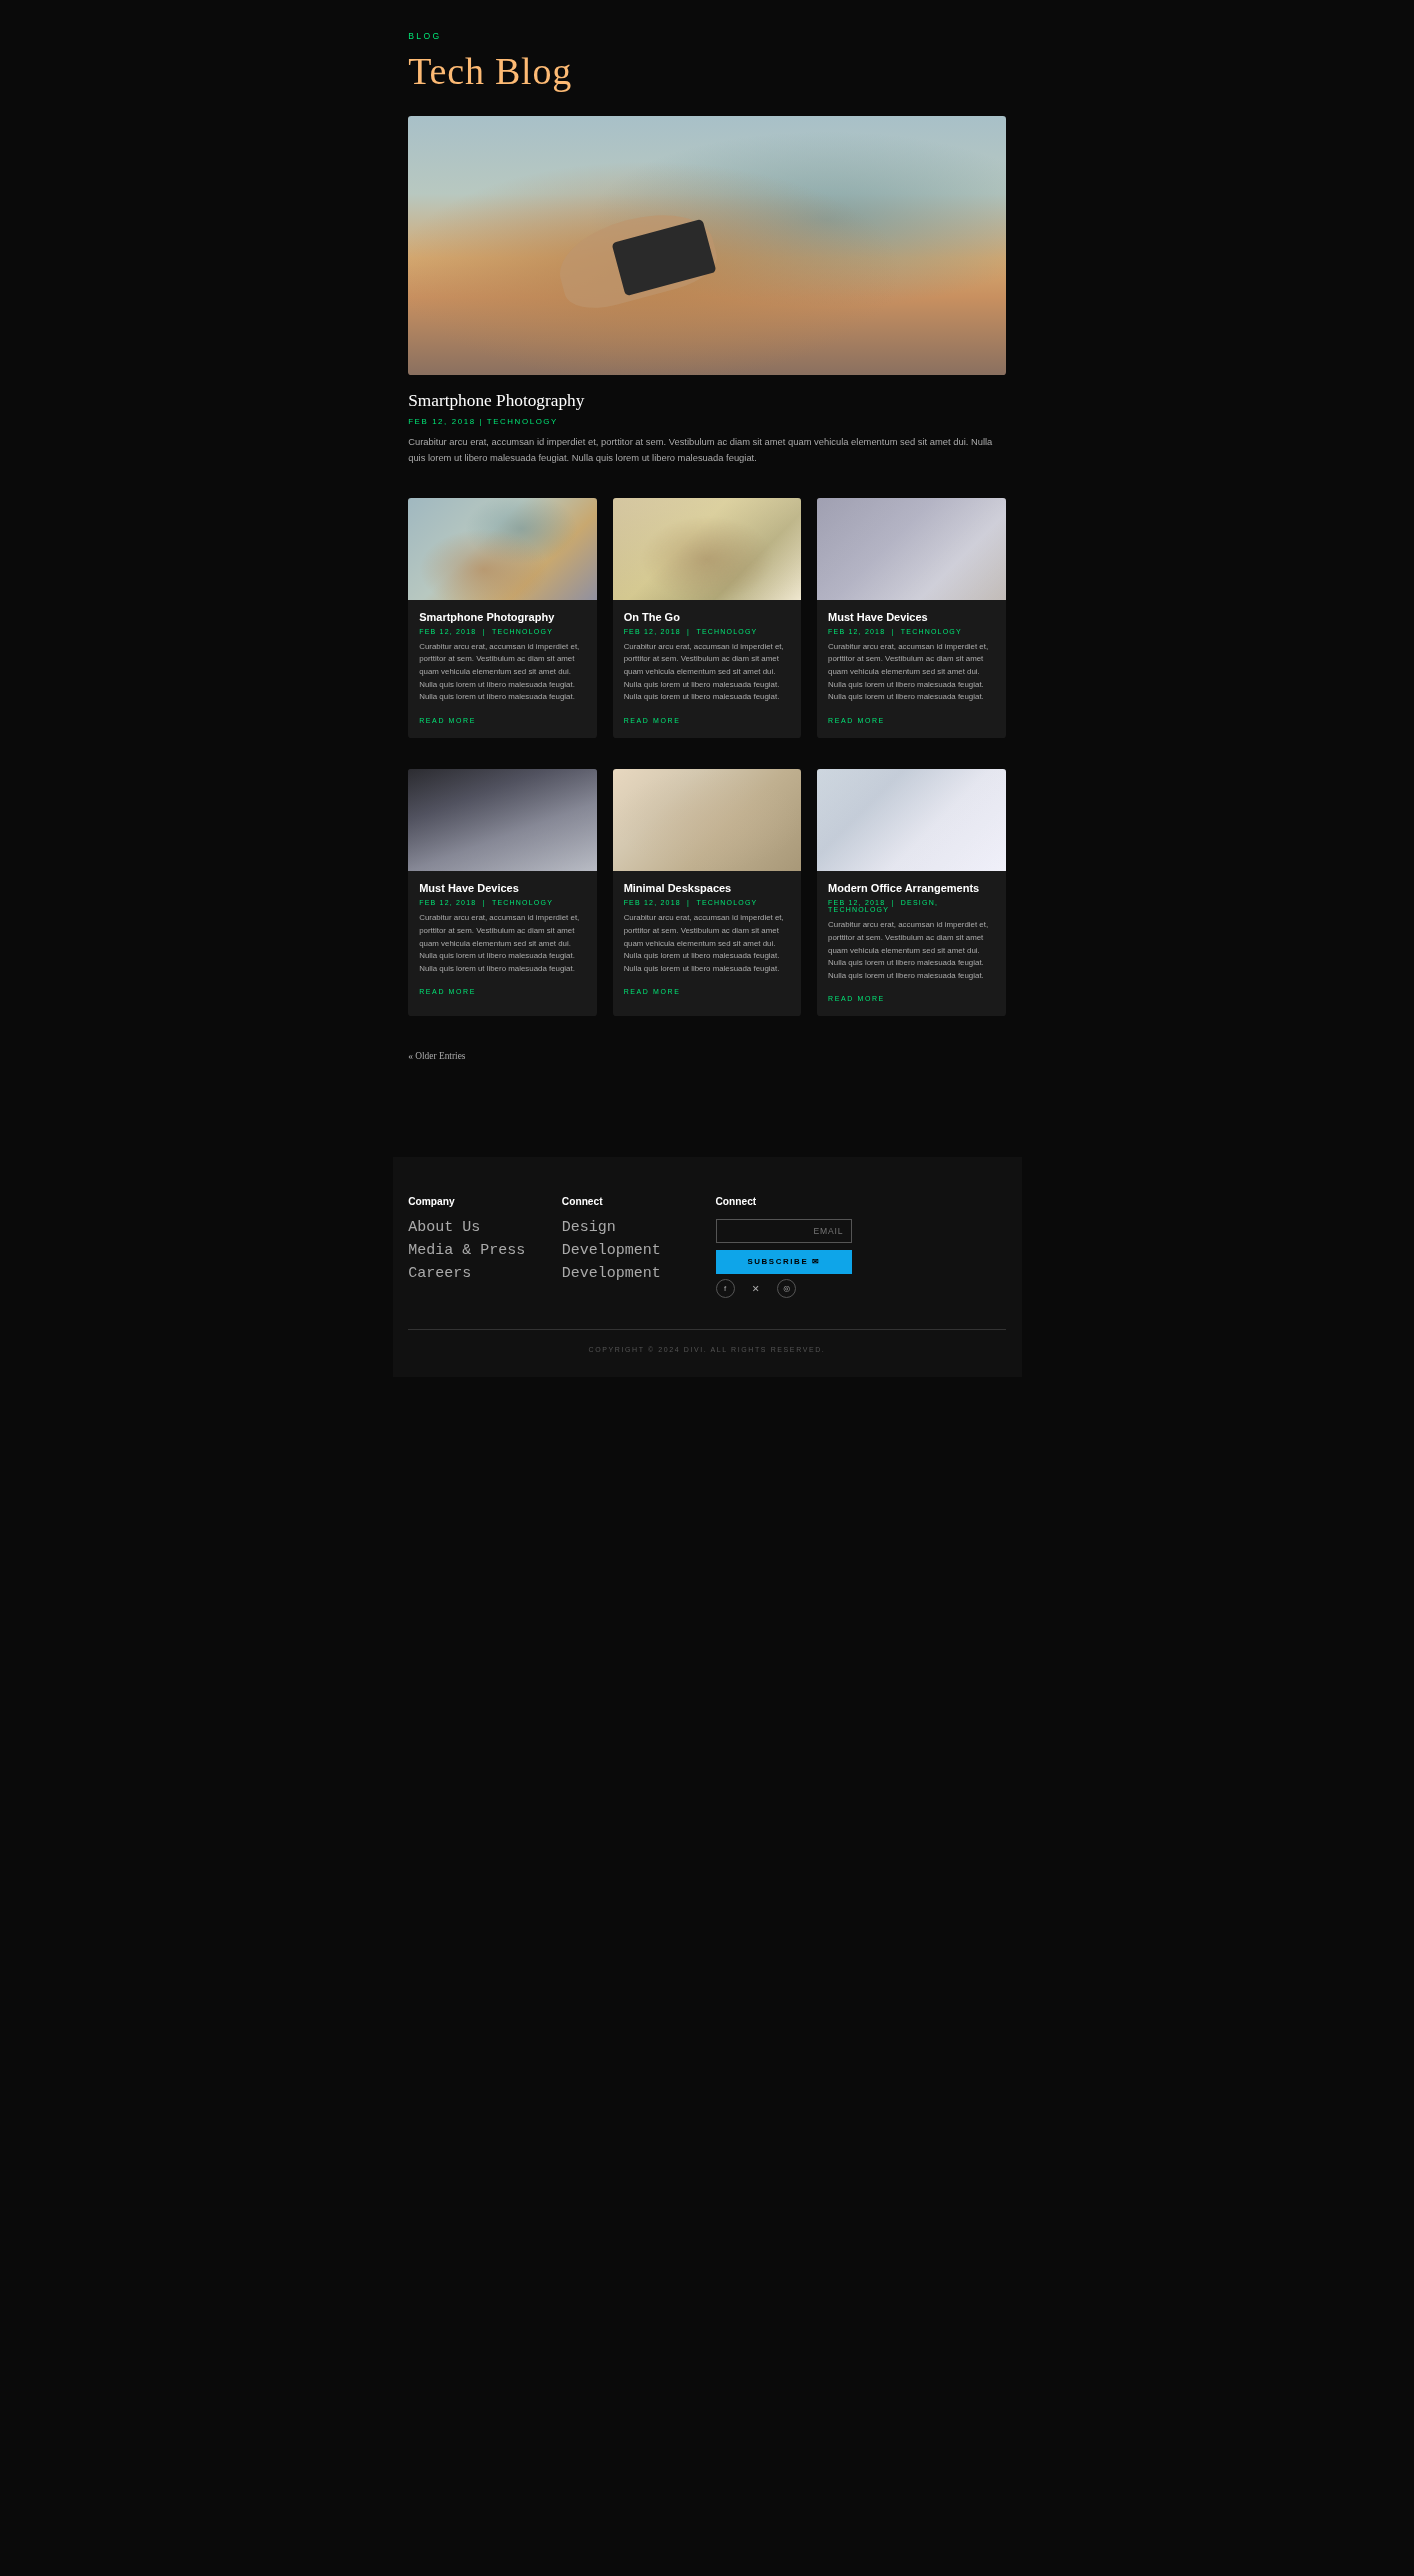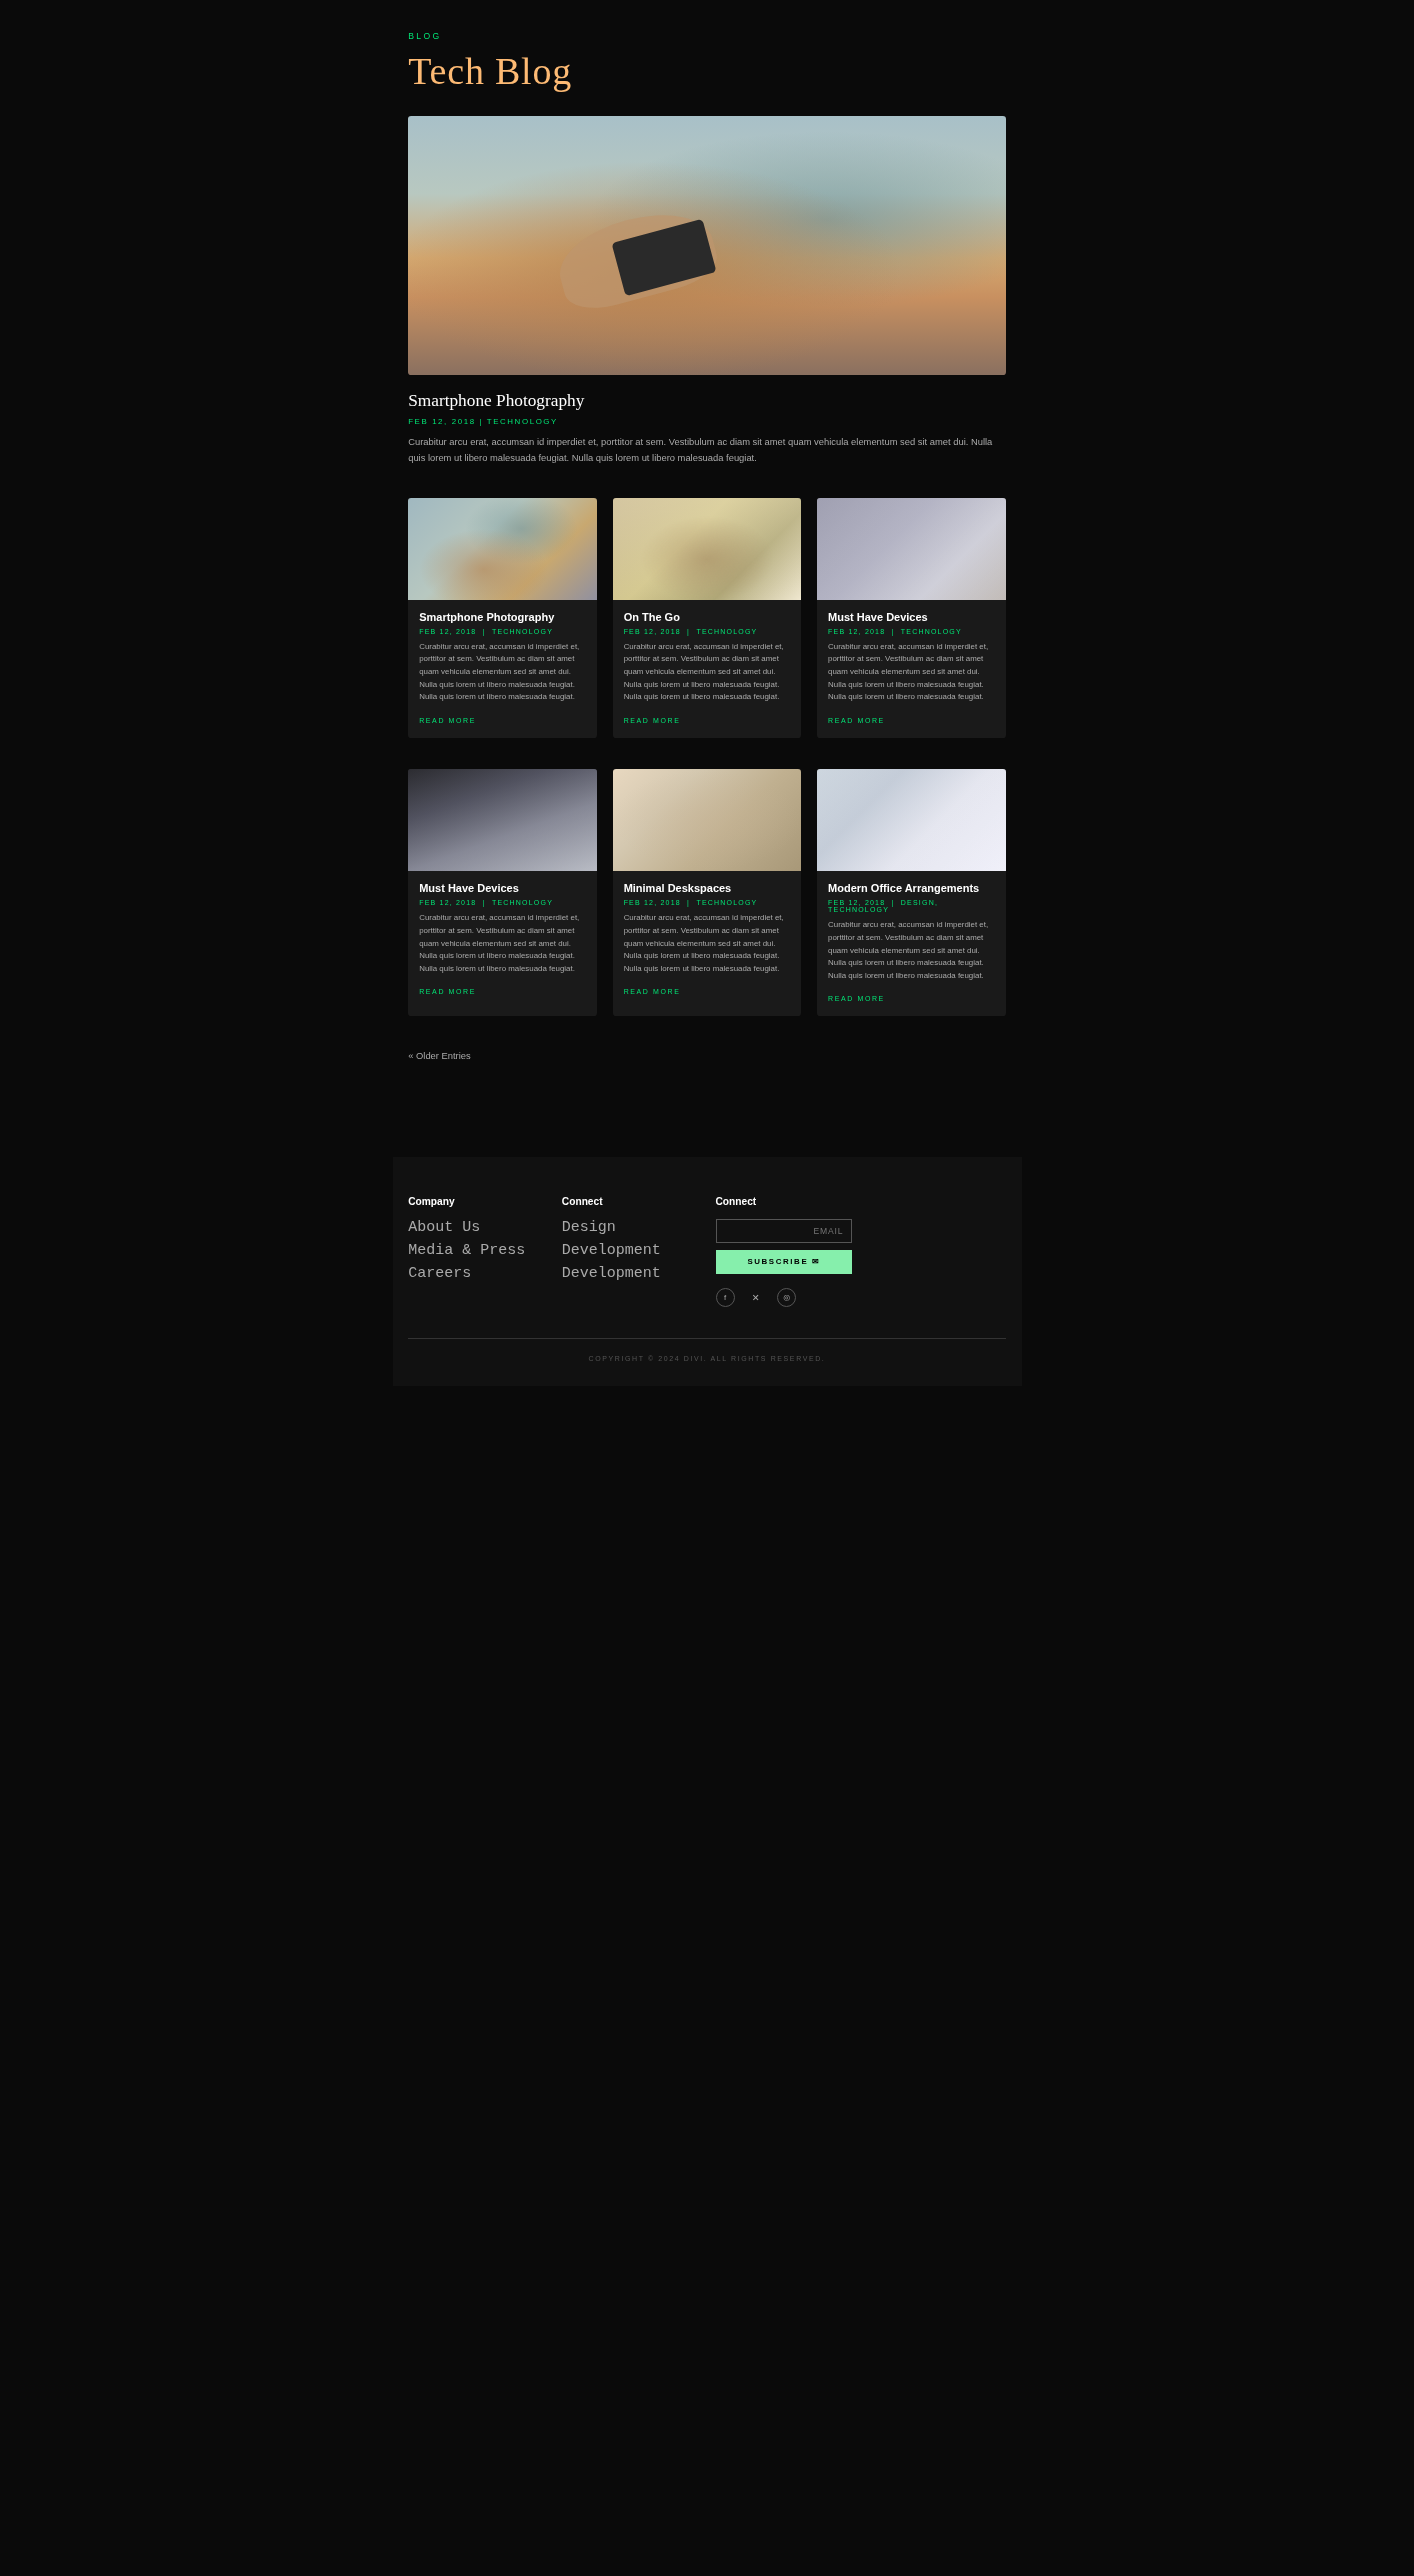--- a/index.html
+++ b/index.html
@@ -169,21 +169,21 @@
       text-decoration: none;
     }
 
     
     .pagination {
       padding: 7.9px 15.7px 31px;
     }
     .older-entries {
       color: #aaa;
       font-size: 9.4px;
-      font-family: Liberation Sans, sans-serif;
+      font-family: Liberation Serif, serif;
       cursor: pointer;
     }
 
     
     .spacer { height: 63px; }
 
     
     footer {
       background: #111;
       padding: 39px 15.7px 23.6px;
@@ -221,30 +221,30 @@
       font-size: 8.6px;
       font-family: sans-serif;
       letter-spacing: 0.8px;
       margin-bottom: 6.3px;
       outline: none;
       text-align: right;
     }
     .subscribe-btn {
       width: 100%;
       padding: 7.9px;
-      background: #86efac;
+      background: #0ea5e9;
       border: none;
       color: #000;
       font-size: 7.9px;
       font-family: sans-serif;
       font-weight: 700;
       letter-spacing: 1.6px;
       text-transform: uppercase;
       cursor: pointer;
-      margin-bottom: 14px;
+      margin-bottom: 5px;
     }
     .social-icons {
       display: flex;
       gap: 11.8px;
       align-items: center;
     }
     .social-icon {
       width: 19px;
       height: 19px;
       border: 0.8px solid #555;

